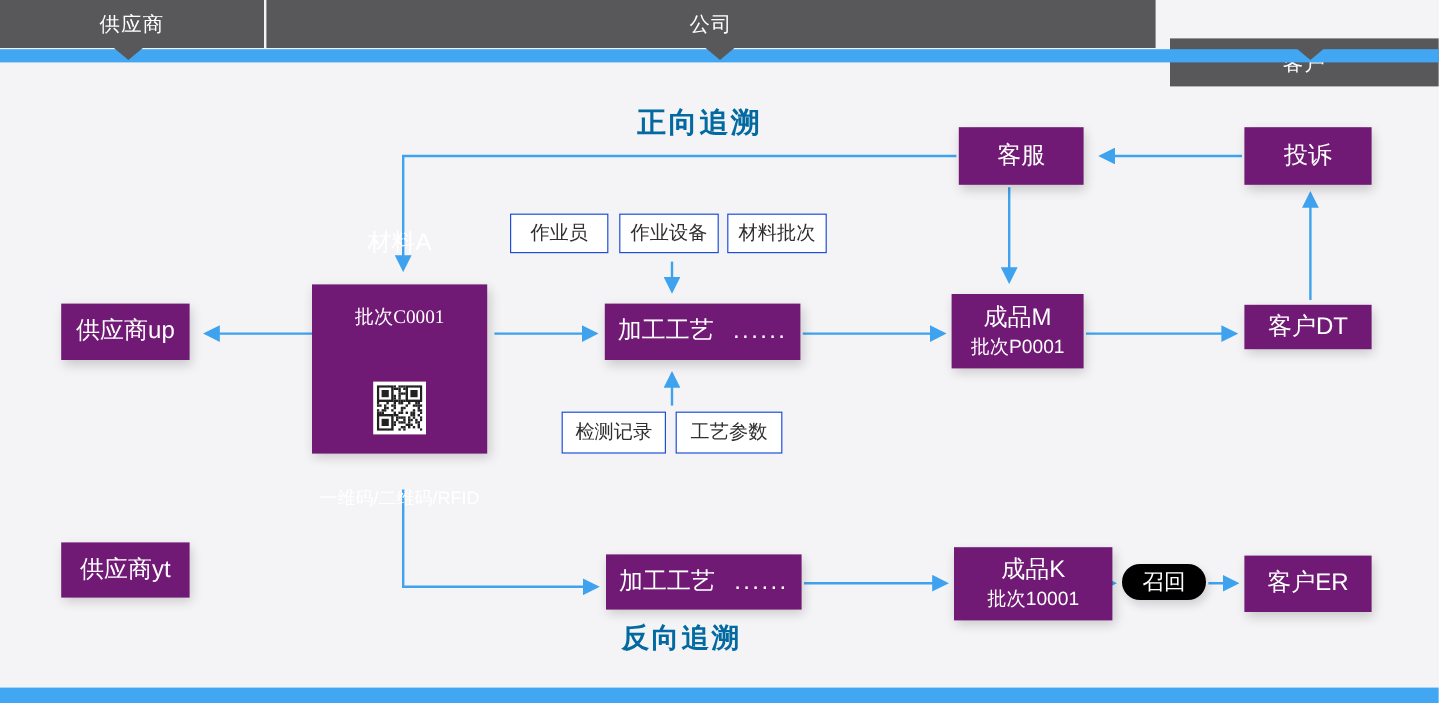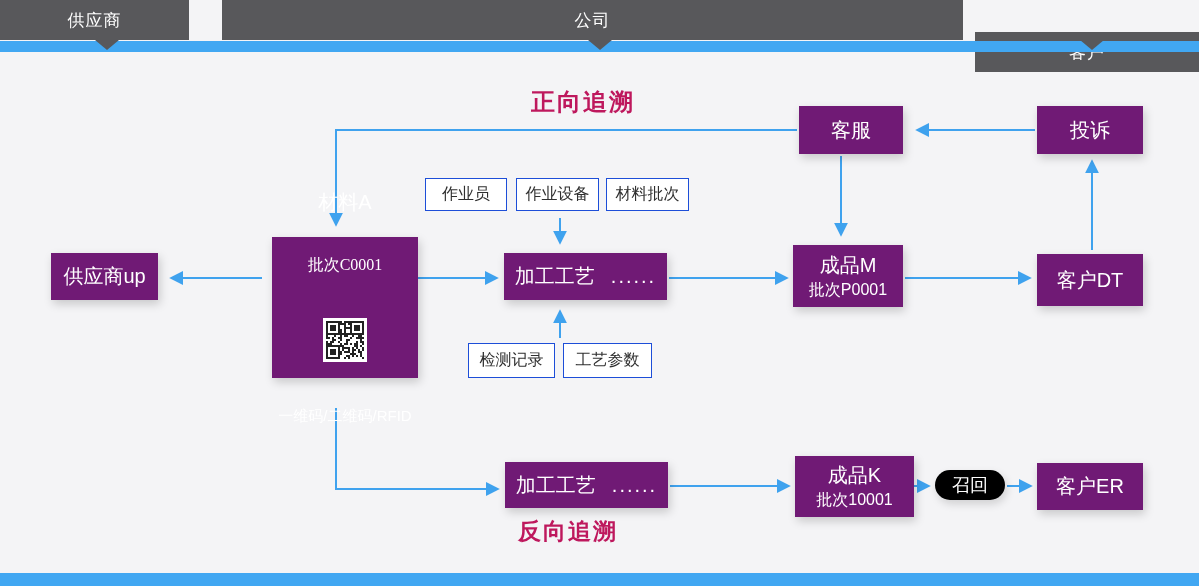--- a/index.html
+++ b/index.html
@@ -15,21 +15,21 @@
   .blue-bar{position:absolute;left:0;width:1199px;background:#41a7f2;}
   .bar-top{top:41px;height:11px;}
   .bar-bottom{top:573px;height:13px;}
   .hdr-tri{
     position:absolute;top:40px;width:0;height:0;
     border-left:12px solid transparent;border-right:12px solid transparent;
     border-top:10px solid #58585b;
   }
   
   .flow-title{
-    position:absolute;color:#be185d;font-size:24px;font-weight:bold;letter-spacing:2px;
+    position:absolute;color:#0369a1;font-size:24px;font-weight:bold;letter-spacing:2px;
     text-align:center;width:240px;
   }
   
   .node{
     position:absolute;background:#701a75;color:#fff;
     display:flex;flex-direction:column;align-items:center;justify-content:center;
     box-shadow:2px 4px 9px rgba(0,0,0,.18);font-size:20px;line-height:1.35;
   }
   .node .sub{font-size:16px;}
   .node .suffix{margin-left:16px;letter-spacing:2px;}
@@ -48,21 +48,21 @@
   
   .qr-wrap{background:#fff;padding:3px;margin:5px 0 6px 0;line-height:0;}
   .caption{font-size:15px;}
   .arrows{position:absolute;left:0;top:0;pointer-events:none;}
 </style>
 </head>
 <body>
 
 <div class="canvas">
 
-  <div class="hdr-seg" style="left:0;width:189px;">
+  <div class="hdr-seg" style="left:0;width:220px;">
     <span>供应商</span>
   </div>
   <div class="hdr-seg" style="left:222px;width:741px;">
     <span>公司</span>
   </div>
   <div class="hdr-seg" style="left:975px;width:224px;margin-top:32px;">
     <span>客户</span>
   </div>
 
   <div class="blue-bar bar-top"></div>
@@ -101,21 +101,21 @@
   <div class="node" style="left:799px;top:106px;width:104px;height:48px;">
     <span>客服</span>
   </div>
   <div class="node" style="left:1037px;top:106px;width:106px;height:48px;">
     <span>投诉</span>
   </div>
   <div class="node" style="left:51px;top:253px;width:107px;height:47px;">
     <span>供应商up</span>
   </div>
 
-  <div class="node" style="left:272px;top:237px;width:146px;height:141px;gap:38px;">
+  <div class="node" style="left:260px;top:237px;width:146px;height:141px;gap:38px;">
     <span style="font-size:20px;">材料A</span>
     <span class="sub" style="font-size:16px;font-family:Liberation Serif, serif;">批次C0001</span>
     <span class="qr-wrap"><svg id="qr" width="38" height="38">
           <rect x="14" y="0" width="2" height="2" fill="#222"></rect>
           <rect x="18" y="0" width="2" height="2" fill="#222"></rect>
           <rect x="20" y="0" width="2" height="2" fill="#222"></rect>
           <rect x="22" y="0" width="2" height="2" fill="#222"></rect>
           <rect x="14" y="2" width="2" height="2" fill="#222"></rect>
           <rect x="16" y="2" width="2" height="2" fill="#222"></rect>
           <rect x="18" y="2" width="2" height="2" fill="#222"></rect>
@@ -231,33 +231,36 @@
       <span>加工工艺</span>
       <span class="suffix">......</span>
     </span>
   </div>
 
   <div class="node" style="left:793px;top:245px;width:110px;height:62px;">
     <span>成品M</span>
     <span class="sub">批次P0001</span>
   </div>
 
-  <div class="node" style="left:1037px;top:254px;width:106px;height:52px;">
+  <div class="node" style="left:1037px;top:254px;width:106px;height:37px;">
     <span>客户DT</span>
   </div>
 
+  <div class="node" style="left:51px;top:452px;width:107px;height:46px;">
+    <span>供应商yt</span>
+  </div>
 
   <div class="node" style="left:505px;top:462px;width:163px;height:46px;">
     <span class="row-label">
       <span>加工工艺</span>
       <span class="suffix">......</span>
     </span>
   </div>
 
-  <div class="node" style="left:795px;top:456px;width:119px;height:61px;">
+  <div class="node" style="left:795px;top:456px;width:132px;height:61px;">
     <span>成品K</span>
     <span class="sub">批次10001</span>
   </div>
 
   <div class="pill" style="left:935px;top:470px;width:70px;height:30px;">
     <span>召回</span>
   </div>
 
   <div class="node" style="left:1037px;top:463px;width:106px;height:47px;">
     <span>客户ER</span>

